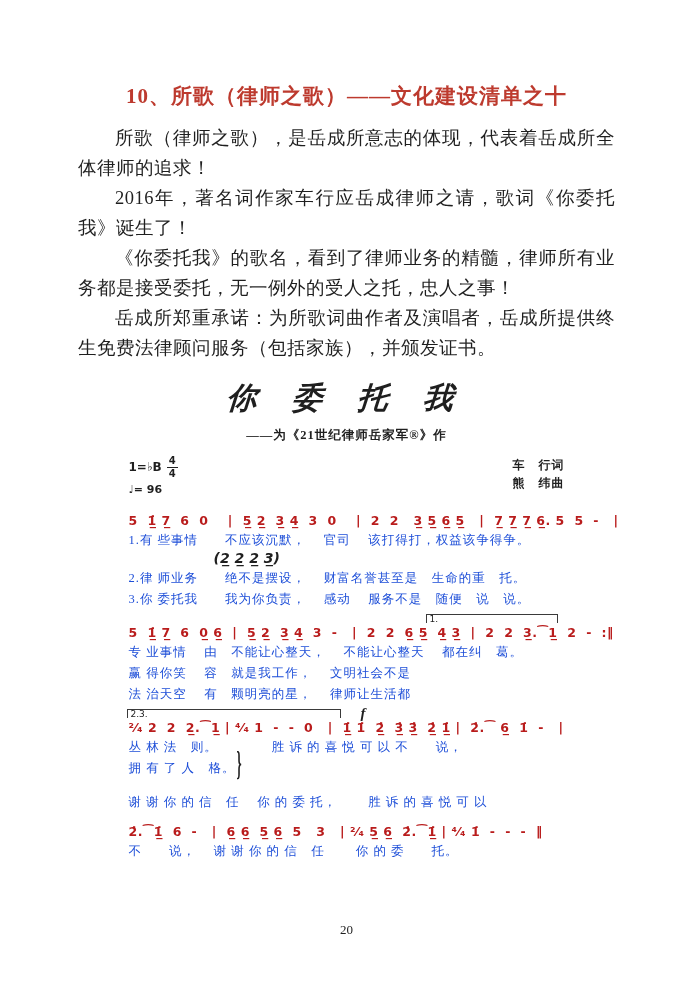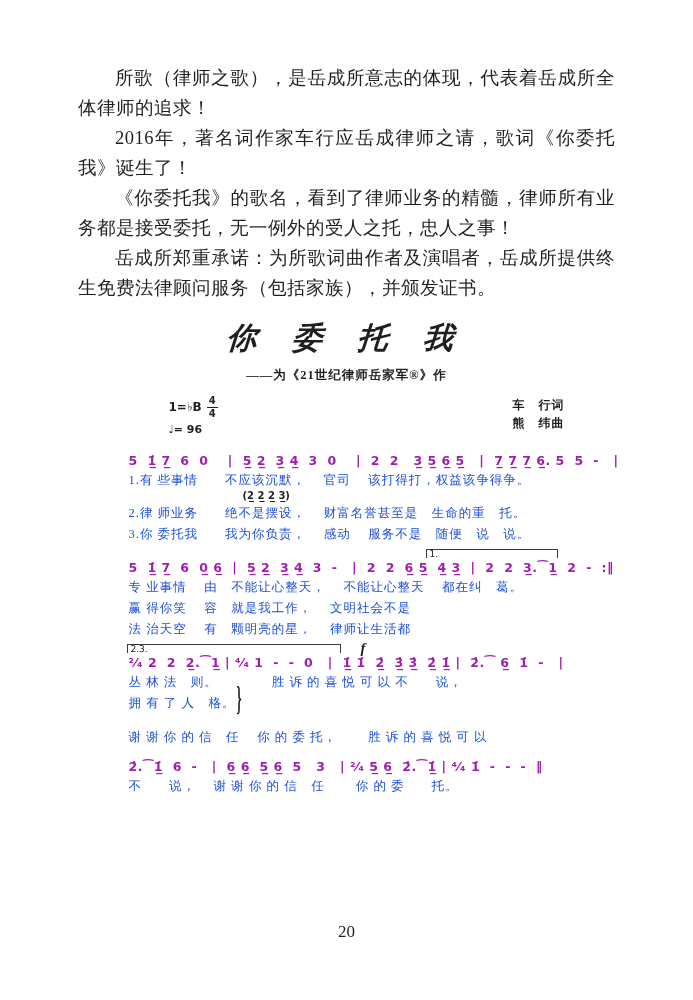--- a/index.html
+++ b/index.html
@@ -4,44 +4,45 @@
 <style>
   html,body{margin:0;padding:0;background:#ffffff;}
   body{width:693px;height:1000px;font-family:"Liberation Serif","DejaVu Serif",serif;color:#1f1f1f;}
   .page{position:relative;width:693px;height:1000px;box-sizing:border-box;padding:64px 78px 0 78px;overflow:hidden;background:#ffffff;}
   .main-title{margin:18px 0 14px 0;text-align:center;font-size:21px;font-weight:bold;color:#bd3a2e;letter-spacing:1px;}
   .body-text p{margin:0;font-size:18.5px;line-height:1.62;text-align:justify;text-indent:2em;letter-spacing:0.5px;}
   .song{position:relative;width:436px;margin:10px auto 0 auto;}
   .song-title{text-align:center;font-size:30px;font-weight:bold;font-style:italic;letter-spacing:14px;margin-top:14px;transform:skewX(-4deg);}
   .dedication{text-align:center;font-size:12.5px;font-weight:bold;margin-top:8px;letter-spacing:1px;}
   .score-header{display:flex;justify-content:space-between;align-items:flex-start;margin-top:12px;font-family:"DejaVu Sans",sans-serif;}
-  .sh-left{font-size:12px;font-weight:bold;margin-left:40px;}
+  .sh-left{font-size:12px;font-weight:bold;}
   .keyline{display:flex;align-items:center;gap:3px;}
   .timesig{display:inline-flex;flex-direction:column;align-items:center;font-size:10px;line-height:1;margin-left:2px;}
   .ts-num{border-bottom:1px solid #222;padding:0 2px 1px 2px;}
   .ts-den{padding-top:1px;}
   .tempo{margin-top:4px;font-size:11px;font-weight:bold;}
   .sh-right{font-size:12px;font-weight:bold;text-align:left;line-height:1.55;letter-spacing:1px;}
   .system{position:relative;margin-top:17px;}
   .system.tight{margin-top:13px;}
-  .notes{font-family:"DejaVu Sans",sans-serif;font-weight:bold;font-size:12.5px;letter-spacing:0.5px;white-space:pre;color:#a21caf;}
+  .notes{font-family:"DejaVu Sans",sans-serif;font-weight:bold;font-size:12.5px;letter-spacing:0.5px;white-space:pre;color:#b91c1c;}
   .lyric{font-size:12.5px;font-weight:normal;white-space:pre;margin-top:4px;letter-spacing:1px;color:#1d4ed8;}
-  .pickup{font-family:"DejaVu Sans",sans-serif;font-weight:bold;font-size:10px;margin:1px 0 0 114px;white-space:pre;}
+  .pickup{font-family:"DejaVu Sans",sans-serif;font-weight:bold;font-size:14px;margin:1px 0 0 85px;white-space:pre;font-style:italic;}
   .volta{position:absolute;top:-11px;height:9px;border-top:1px solid #3a3a3a;border-left:1px solid #3a3a3a;border-right:1px solid #3a3a3a;font-size:9px;line-height:9px;padding-left:3px;color:#222;font-family:"DejaVu Sans",sans-serif;box-sizing:border-box;}
   .volta-1{left:297px;width:132px;}
   .volta-23{left:-2px;width:214px;}
   .dyn{position:absolute;left:232px;top:-15px;font-family:"Liberation Serif",serif;font-style:italic;font-weight:bold;font-size:15px;}
   .brace{position:absolute;left:108px;top:24px;font-size:13px;font-weight:bold;display:inline-block;transform:scaleY(2.6);transform-origin:top;}
-  .page-number{position:absolute;left:0;right:0;top:922px;text-align:center;font-size:17px;color:#1f1f1f;}
+  .page-number{position:absolute;left:0;right:0;top:922px;text-align:center;font-size:13px;color:#1f1f1f;}
 </style>
 </head>
 <body>
 
 <div class="page">
 
+  <h1 class="main-title">10、所歌（律师之歌）——文化建设清单之十</h1>
 
   <div class="body-text">
     <p>所歌（律师之歌），是岳成所意志的体现，代表着岳成所全体律师的追求！</p>
     <p>2016年，著名词作家车行应岳成律师之请，歌词《你委托我》诞生了！</p>
     <p>《你委托我》的歌名，看到了律师业务的精髓，律师所有业务都是接受委托，无一例外的受人之托，忠人之事！</p>
     <p>岳成所郑重承诺：为所歌词曲作者及演唱者，岳成所提供终生免费法律顾问服务（包括家族），并颁发证书。</p>
   </div>
 
   <div class="song">
     <div class="song-title">你 委 托 我</div>

